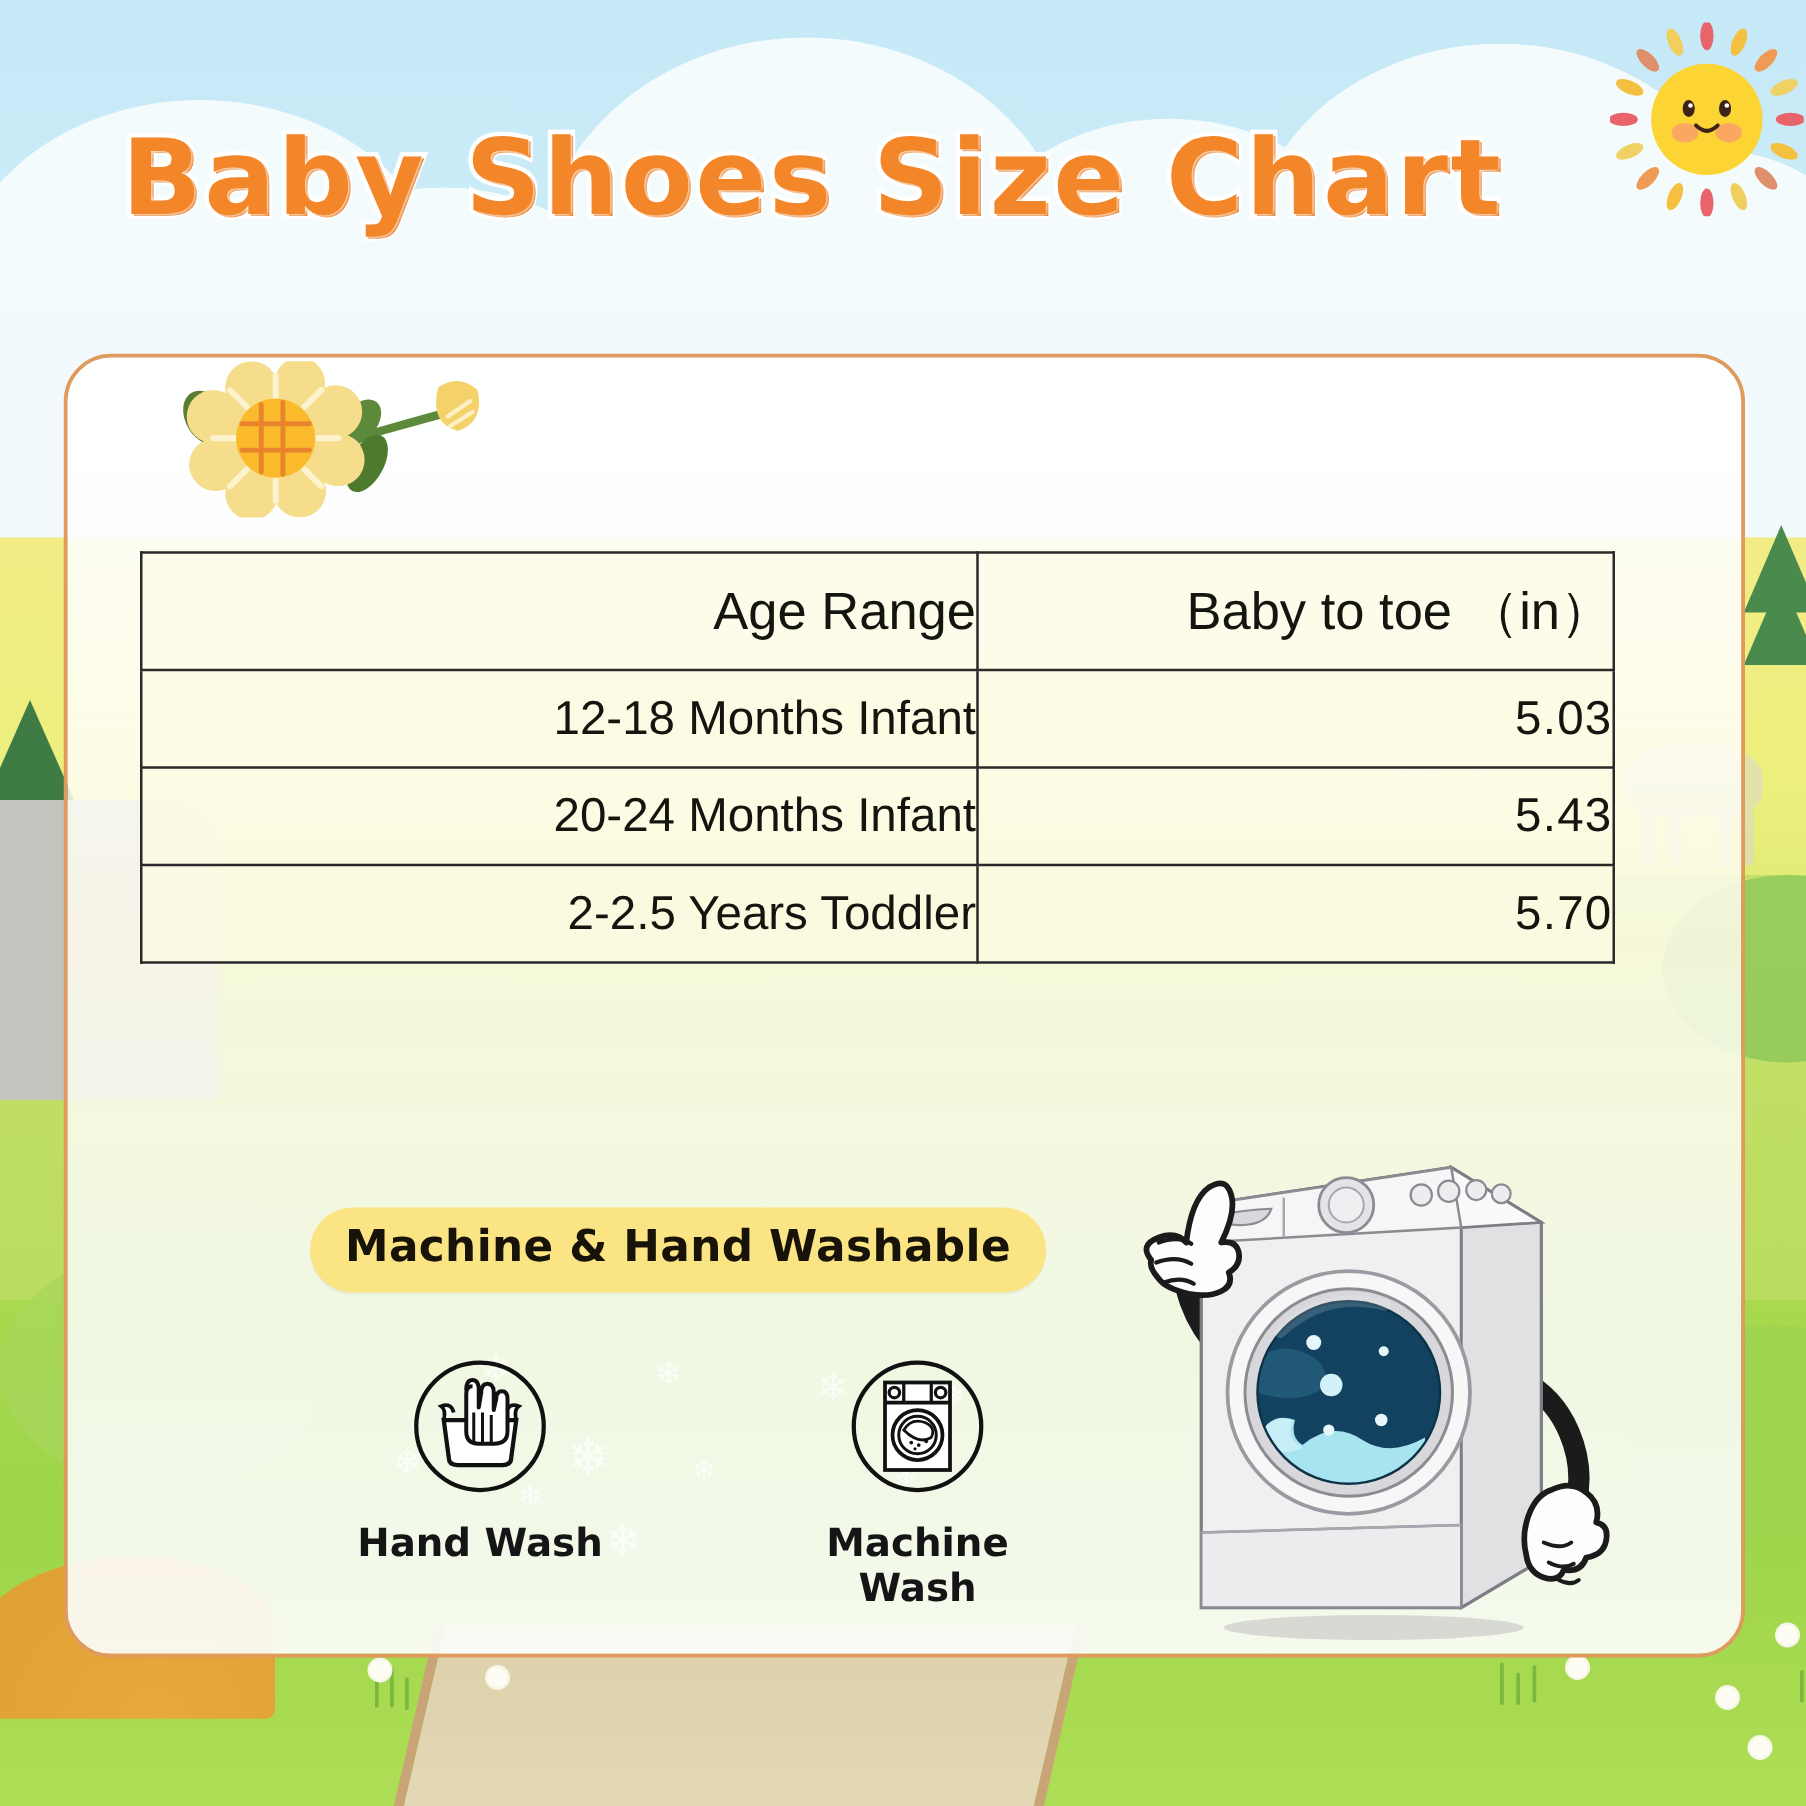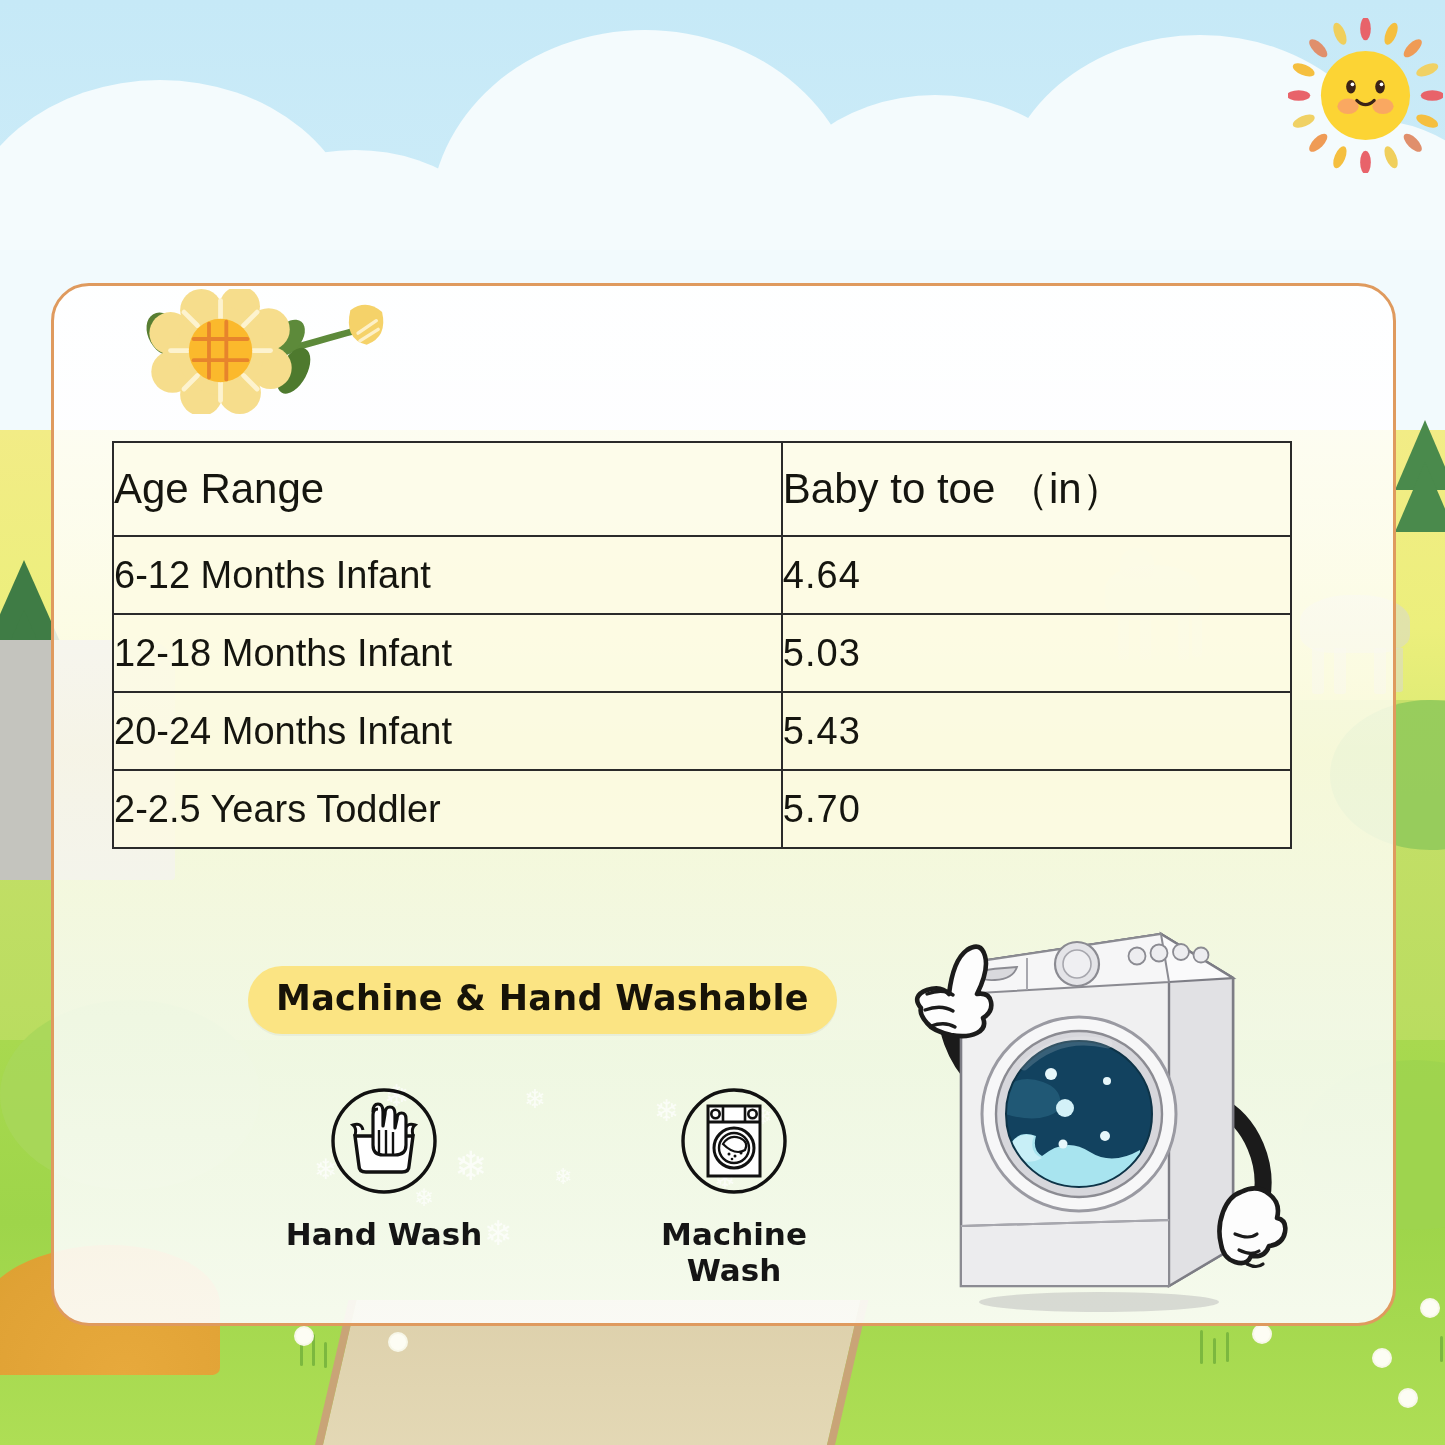--- a/index.html
+++ b/index.html
@@ -146,25 +146,26 @@
 
   
   #size-table {
     position: absolute; left: 58px; top: 155px;
     width: 1180px;
     border-collapse: collapse;
     background: rgba(254,252,228,.55);
   }
   #size-table td, #size-table th {
     border: 2px solid #2a2a2a;
-    text-align: left;
+    text-align: right;
     font-family: "Liberation Sans", sans-serif;
     color: #15150f;
     font-weight: normal;
     background: rgba(253,251,226,.45);
+    padding-left: 32px;
   }
   #size-table thead th {
     height: 94px;
     font-size: 42px;
     background: rgba(252,252,236,.42);
   }
   #size-table tbody td {
     height: 78px;
     font-size: 38px;
   }
@@ -290,20 +291,21 @@
       <ellipse cx="62" cy="91" rx="11" ry="8" fill="#f9a06a" opacity=".85"></ellipse>
       <ellipse cx="98" cy="91" rx="11" ry="8" fill="#f9a06a" opacity=".85"></ellipse>
       <ellipse cx="65" cy="71" rx="5" ry="7" fill="#3b2317"></ellipse>
       <ellipse cx="95" cy="71" rx="5" ry="7" fill="#3b2317"></ellipse>
       <circle cx="66.5" cy="68.5" r="1.9" fill="#fff"></circle>
       <circle cx="96.5" cy="68.5" r="1.9" fill="#fff"></circle>
       <path d="M71 85 q9 9 18 0" stroke="#3b2317" stroke-width="3.2" fill="none" stroke-linecap="round"></path>
     </g>
   </svg>
 
+  <div id="title">Baby Shoes Size Chart</div>
 
   <div id="card">
 
     <svg id="flower" viewBox="0 0 280 130">
 
       <path d="M132 72 C170 64 200 54 238 44" stroke="#5d8a3a" stroke-width="7" fill="none" stroke-linecap="round"></path>
 
       <ellipse cx="42" cy="47" rx="17" ry="24" fill="#587e32" transform="rotate(-30 42 47)"></ellipse>
       <ellipse cx="170" cy="51" rx="14" ry="22" fill="#5d8a3a" transform="rotate(40 170 51)"></ellipse>
       <ellipse cx="176" cy="85" rx="14" ry="26" fill="#4e7a2e" transform="rotate(28 176 85)"></ellipse>
@@ -349,24 +351,20 @@
           <col class="c-age">
           <col class="c-len">
         </colgroup>
       <thead>
         <tr>
           <th>Age Range</th>
           <th>Baby to toe （in）</th>
         </tr>
       </thead>
       <tbody id="table-body">
-          <tr>
-            <td class="age-num">6-12  Months Infant</td>
-            <td class="cell-val">4.64</td>
-          </tr>
           <tr>
             <td class="age-num">12-18  Months Infant</td>
             <td class="cell-val">5.03</td>
           </tr>
           <tr>
             <td class="age-num">20-24  Months Infant</td>
             <td class="cell-val">5.43</td>
           </tr>
           <tr>
             <td class="age-num">2-2.5  Years Toddler</td>

